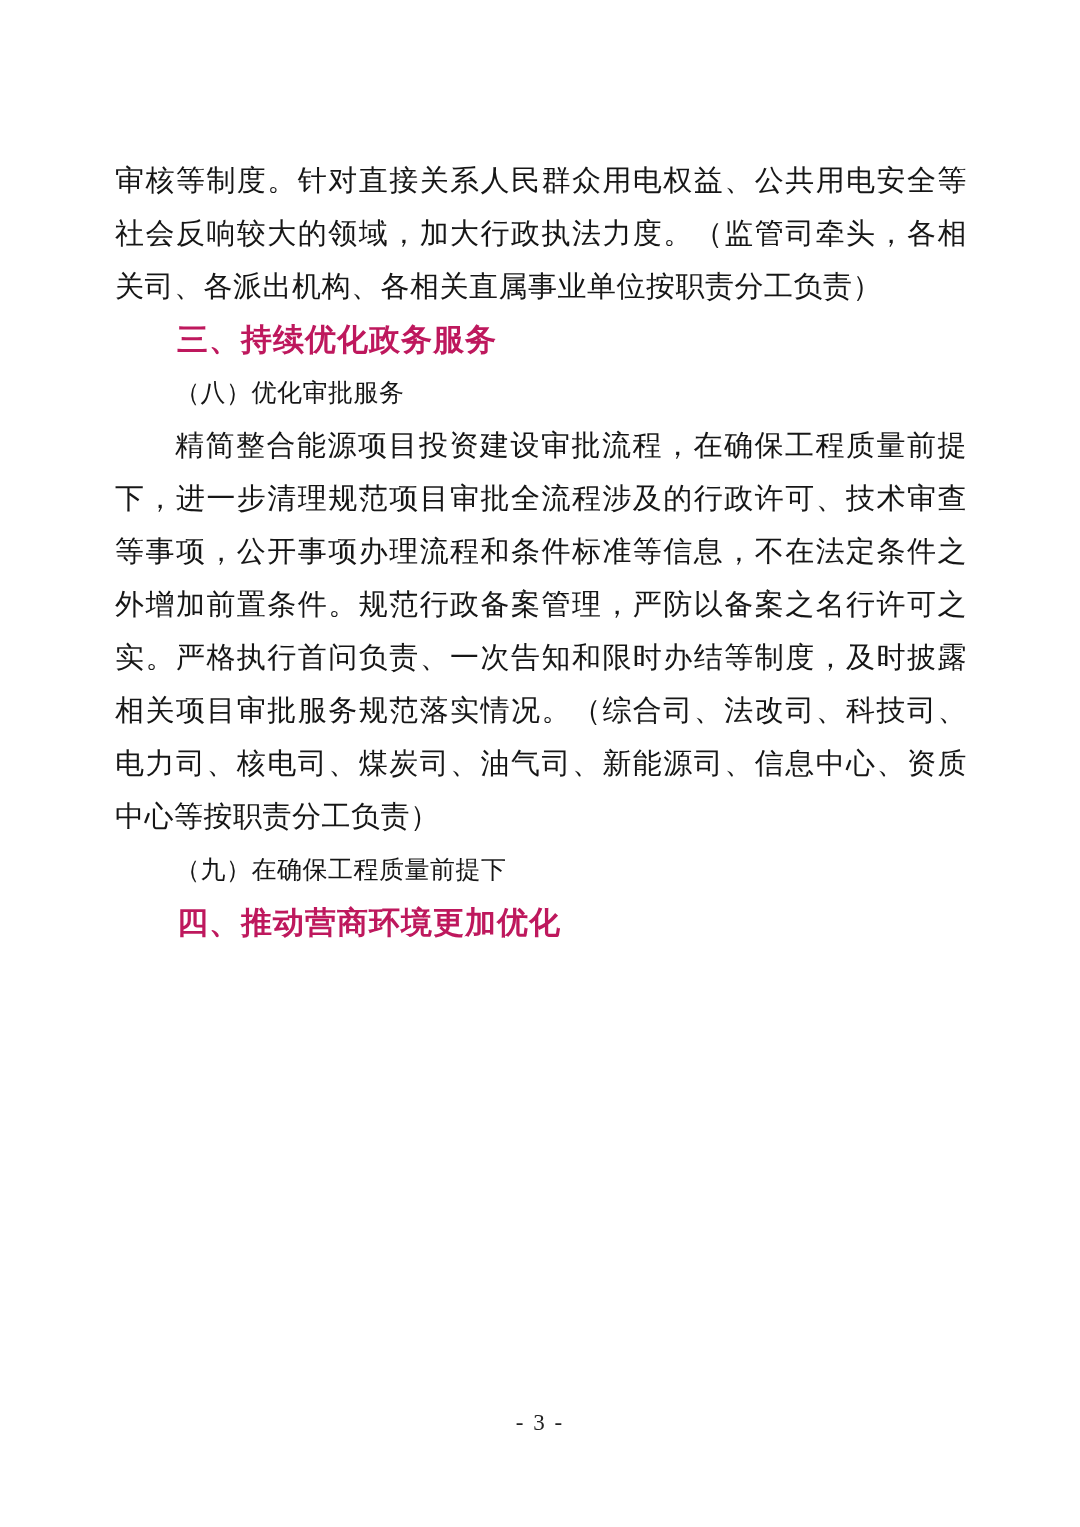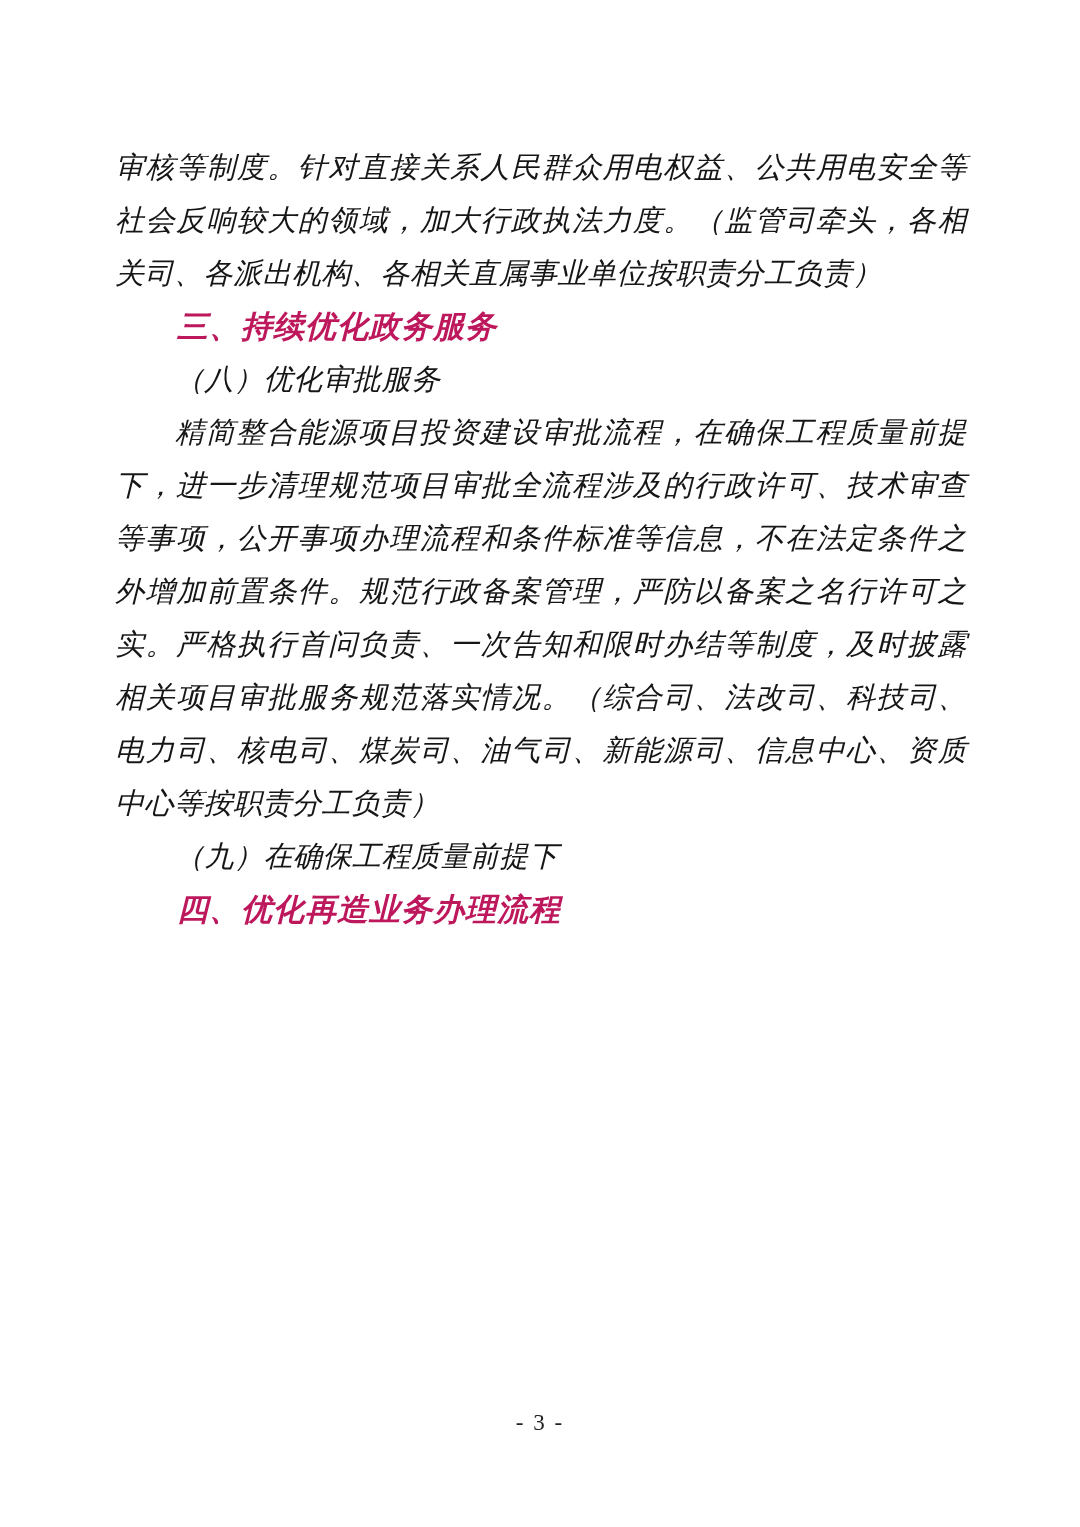--- a/index.html
+++ b/index.html
@@ -15,23 +15,22 @@
     width: 1080px;
     height: 1527px;
     background: #ffffff;
     color: #161616;
     overflow: hidden;
   }
 
   .content {
     position: absolute;
     left: 115px;
-    top: 141px;
+    top: 154px;
     width: 852px;
-    font-style: italic;
   }
 
   p.body-para {
     font-size: 29px;
     line-height: 53px;
     text-align: justify;
     letter-spacing: 0.5px;
     color: #161616;
     font-family: "Liberation Serif", serif;
   }
@@ -42,21 +41,21 @@
     font-size: 31px;
     line-height: 53px;
     font-weight: 700;
     text-indent: 62px;
     color: #be185d;
     letter-spacing: 1px;
     font-family: "Liberation Sans", sans-serif;
   }
 
   p.sub-heading {
-    font-size: 29px;
+    font-size: 25px;
     line-height: 53px;
     text-indent: 60px;
     letter-spacing: 0.5px;
     color: #161616;
     font-family: "Liberation Serif", serif;
   }
 
   .footer {
     position: absolute;
     left: 0;
@@ -81,19 +80,19 @@
 
     <h2 class="section-heading">三、持续优化政务服务</h2>
 
     <p class="sub-heading">（八）优化审批服务</p>
 
     <p class="body-para indent">精简整合能源项目投资建设审批流程，在确保工程质量前提下，进一步清理规范项目审批全流程涉及的行政许可、技术审查等事项，公开事项办理流程和条件标准等信息，不在法定条件之外增加前置条件。规范行政备案管理，严防以备案之名行许可之实。严格执行首问负责、一次告知和限时办结等制度，及时披露相关项目审批服务规范落实情况。（综合司、法改司、科技司、电力司、核电司、煤炭司、油气司、新能源司、信息中心、资质中心等按职责分工负责）</p>
 
     <p class="sub-heading">（九）在确保工程质量前提下</p>
 
 
-    <h2 class="section-heading">四、优化再造业务办理流程</h2>
+    <h2 class="section-heading">四、推动营商环境更加优化</h2>
 
   </div>
 
   <div class="footer">- 3 -</div>
 
 </div>
 
 </body></html>

